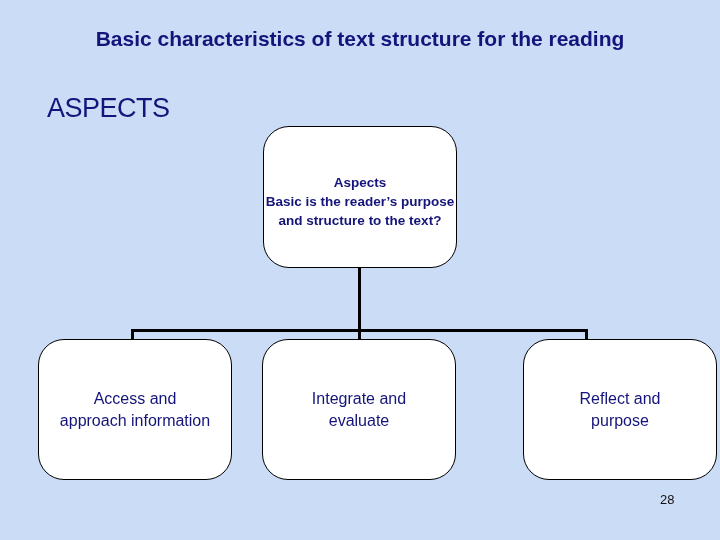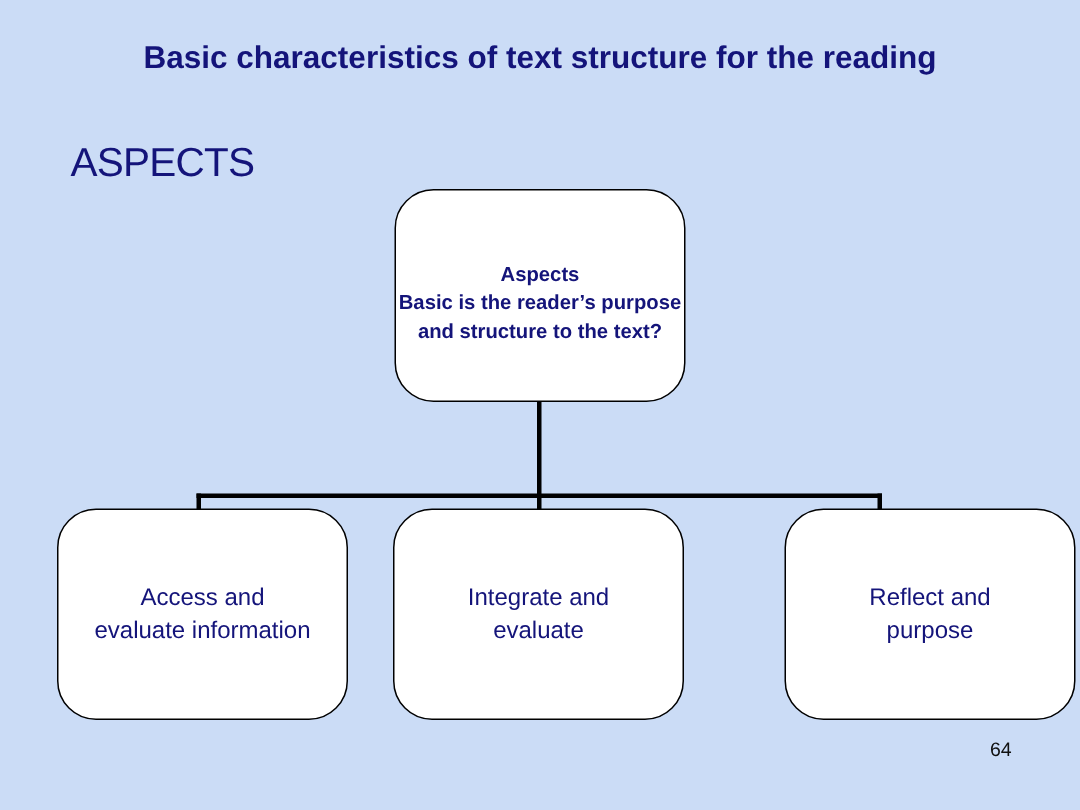--- a/index.html
+++ b/index.html
@@ -109,28 +109,28 @@
   <div class="connector connector-drop-right"></div>
 
   <div class="node root-box">
     <div class="box-line">Aspects</div>
     <div class="box-line">Basic is the reader’s purpose</div>
     <div class="box-line">and structure to the text?</div>
   </div>
 
   <div class="node child-box pos-0">
     <div class="box-line">Access and</div>
-    <div class="box-line">evaluate information</div>
+    <div class="box-line">approach information</div>
   </div>
 
   <div class="node child-box pos-1">
     <div class="box-line">Integrate and</div>
     <div class="box-line">evaluate</div>
   </div>
 
   <div class="node child-box pos-2">
     <div class="box-line">Reflect and</div>
     <div class="box-line">purpose</div>
   </div>
 
-  <div class="page-number">64</div>
+  <div class="page-number">28</div>
 
 </div>
 
 </body></html>

